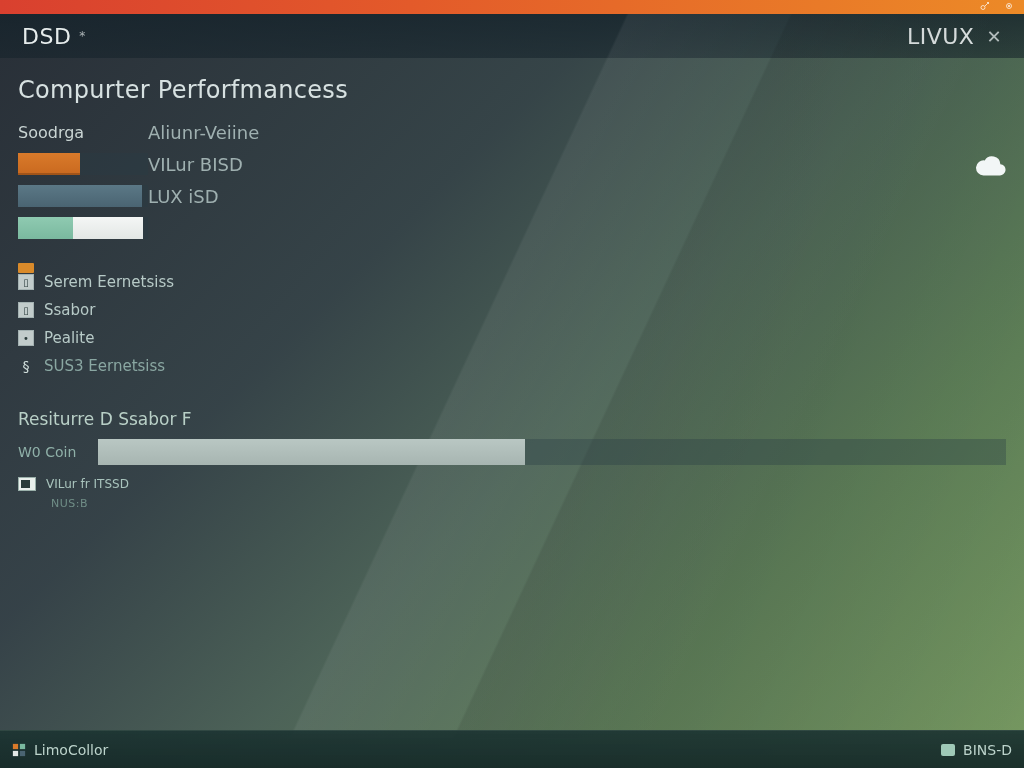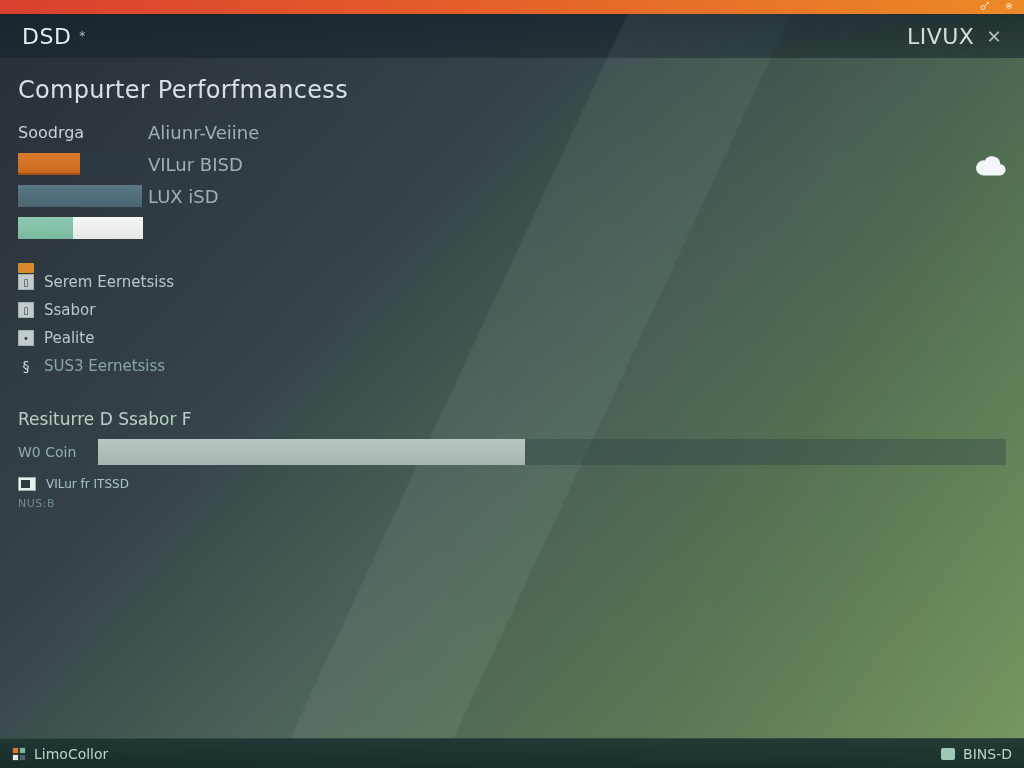--- a/index.html
+++ b/index.html
@@ -98,25 +98,25 @@
     display:grid; grid-template-columns: 80px 1fr; align-items:center; gap:0;
   }
   .resource-label { font-size:14px; color:#8fb0a8; }
   .resource-check { display:flex; align-items:center; gap:10px; margin-top:12px; font-size:12px; color:#a9c4bd;}
   .checkbox {
     width:18px; height:14px; background:#e9efec; border:1px solid #9ab0aa; position:relative;
   }
   .checkbox.half::after{
     content:""; position:absolute; left:2px; top:2px; bottom:2px; width:55%; background:#2a3b3a;
   }
-  .tiny-caption { font-size:11px; color:#6f8d86; margin-top:6px; letter-spacing:0.5px;}
+  .tiny-caption { font-size:11px; color:#6f8d86; margin-top:6px; letter-spacing:0.5px;margin-left:33px;}
 
   
   .statusbar {
-    position:absolute; left:0; right:0; bottom:0; height:30px;
+    position:absolute; left:0; right:0; bottom:0; height:38px;
     background: linear-gradient(180deg, rgba(28,52,50,0.92), rgba(22,42,40,0.95));
     border-top: 1px solid rgba(120,150,140,0.25);
     display:flex; align-items:center; justify-content:space-between;
     padding:0 12px; font-size:14px; color:#bcd3cb;
   }
   .statusbar .left, .statusbar .right { display:flex; align-items:center; gap:8px;}
   .sb-icon { width:14px; height:14px; }
   .sb-right-icon { width:14px; height:12px; background:#9fc9b7; border-radius:2px; }
 
   

